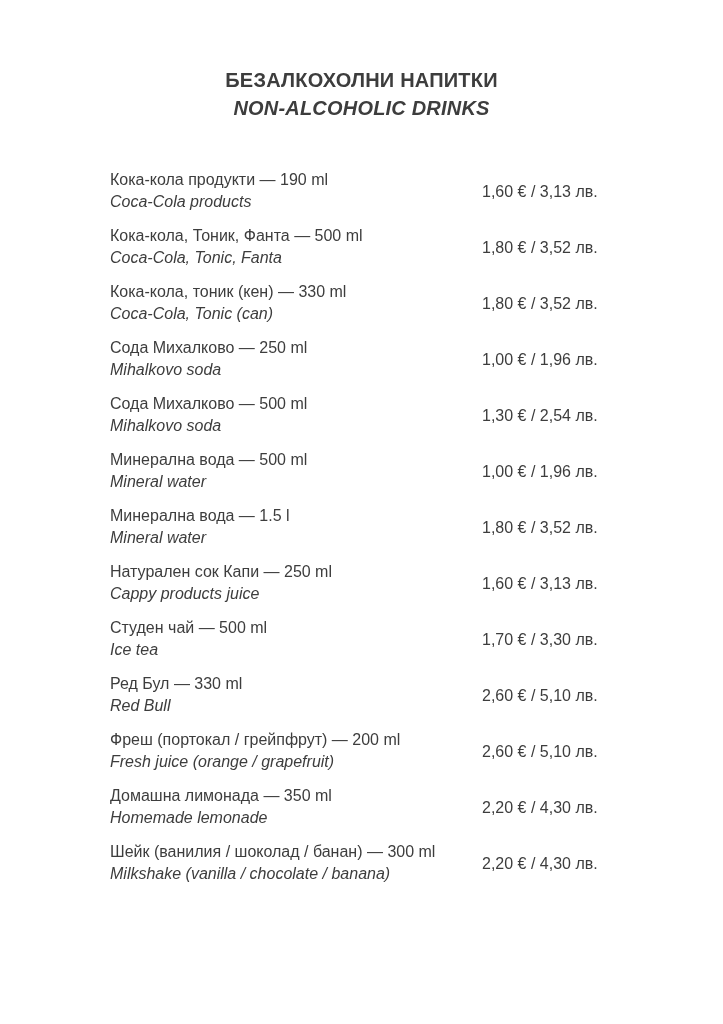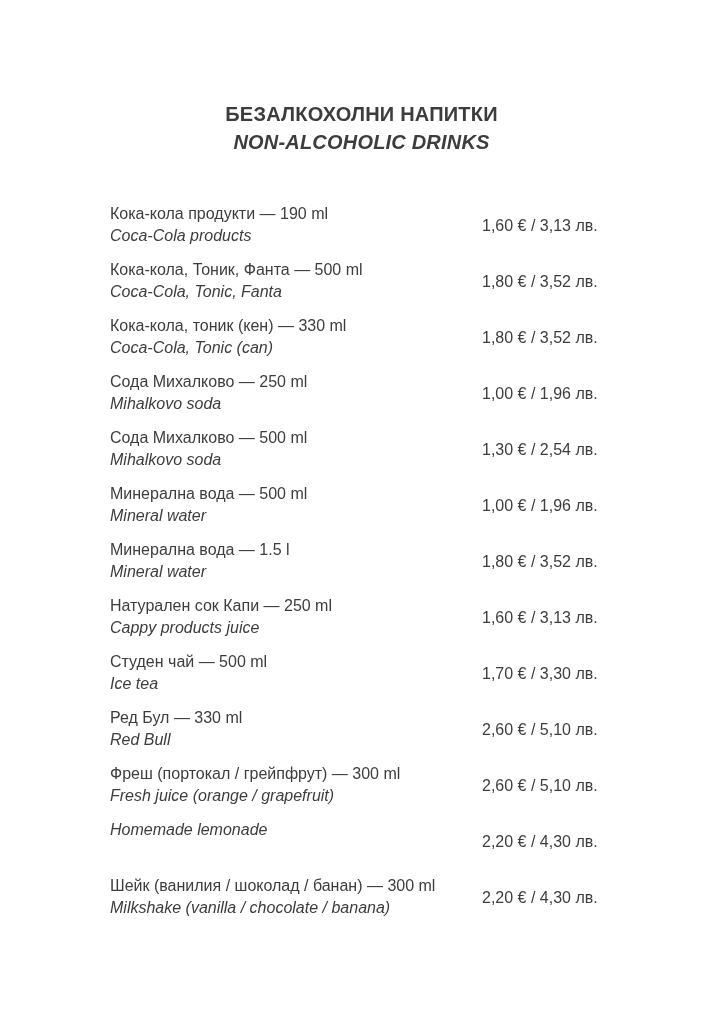--- a/index.html
+++ b/index.html
@@ -8,21 +8,21 @@
     background: #ffffff;
   }
   .page {
     position: relative;
     width: 723px;
     height: 1024px;
     background: #ffffff;
     font-family: "Liberation Sans", sans-serif;
     color: #3d3d3d;
     box-sizing: border-box;
-    padding-top: 100px;
+    padding-top: 66px;
     overflow: hidden;
   }
   .title {
     text-align: center;
     font-size: 20px;
     font-weight: bold;
     line-height: 28px;
     letter-spacing: 0.2px;
   }
   .subtitle {
@@ -146,28 +146,29 @@
   <div class="row">
     <div class="name-block">
       <div class="item-name">Ред Бул — 330 ml</div>
       <div class="item-name-en">Red Bull</div>
     </div>
     <div class="item-price">2,60 € / 5,10 лв.</div>
   </div>
 
   <div class="row">
     <div class="name-block">
-      <div class="item-name">Фреш (портокал / грейпфрут) — 300 ml</div>
+      <div class="item-name">Фреш (портокал / грейпфрут) — 200 ml</div>
       <div class="item-name-en">Fresh juice (orange / grapefruit)</div>
     </div>
     <div class="item-price">2,60 € / 5,10 лв.</div>
   </div>
 
   <div class="row">
     <div class="name-block">
+      <div class="item-name">Домашна лимонада — 350 ml</div>
       <div class="item-name-en">Homemade lemonade</div>
     </div>
     <div class="item-price">2,20 € / 4,30 лв.</div>
   </div>
 
   <div class="row">
     <div class="name-block">
       <div class="item-name">Шейк (ванилия / шоколад / банан) — 300 ml</div>
       <div class="item-name-en">Milkshake (vanilla / chocolate / banana)</div>
     </div>

